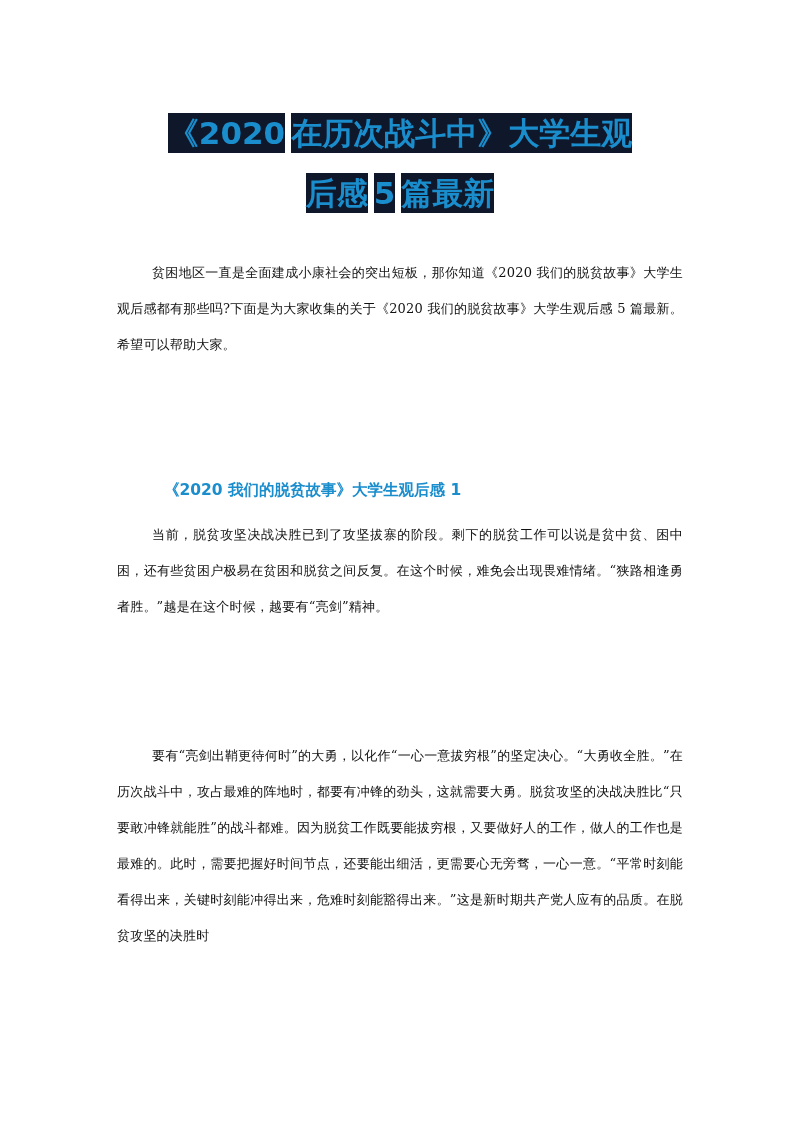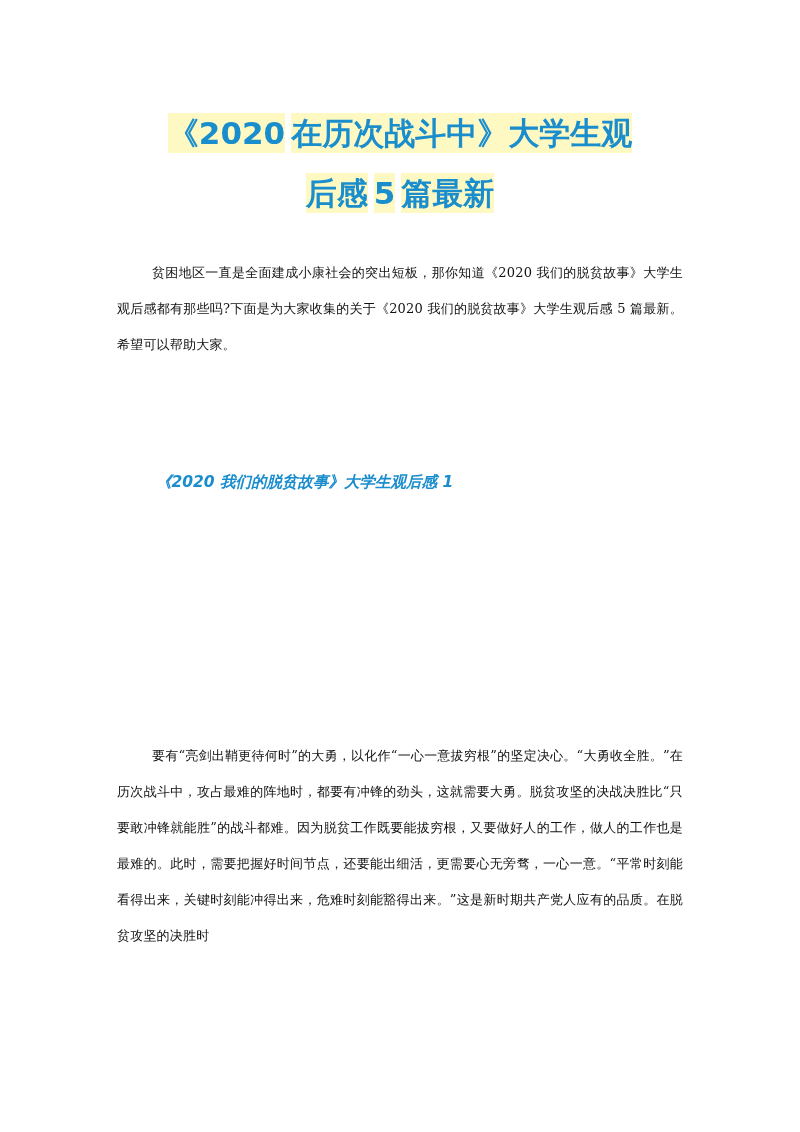--- a/index.html
+++ b/index.html
@@ -29,21 +29,21 @@
       top: 103px;
       text-align: center;
       font-family: "DejaVu Sans", "Liberation Sans", sans-serif;
       font-weight: bold;
       font-size: 31px;
       line-height: 60px;
       color: #1a8dcd;
       margin: 0;
     }
     .title .hl {
-      background: #fef9c3;
+      background: #0f172a;
       padding: 2px 0;
     }
     .title .gap {
       display: inline-block;
       width: 6px;
     }
     .body-text {
       position: absolute;
       left: 117px;
       width: 566px;
@@ -58,37 +58,37 @@
     }
     .subhead {
       position: absolute;
       left: 152px;
       top: 464px;
       font-family: "DejaVu Sans", "Liberation Sans", sans-serif;
       font-weight: bold;
       font-size: 15.5px;
       line-height: 28px;
       color: #1a8dcd;
-      margin: 4px;
-      font-style: italic;
+      margin: 12px;
     }
     #p1 { top: 255px; }
     #p2 { top: 517px; }
     #p3 { top: 738px; }
   </style>
 </head>
 <body>
 
 <div class="page">
 
   <h1 class="title">
     <span class="hl">《2020</span><span class="gap"></span><span class="hl">在历次战斗中》大学生观</span><br>
     <span class="hl">后感</span><span class="gap"></span><span class="hl">5</span><span class="gap"></span><span class="hl">篇最新</span>
   </h1>
 
   <p id="p1" class="body-text indent">贫困地区一直是全面建成小康社会的突出短板，那你知道《2020 我们的脱贫故事》大学生观后感都有那些吗?下面是为大家收集的关于《2020 我们的脱贫故事》大学生观后感 5 篇最新。希望可以帮助大家。</p>
 
   <h2 class="subhead">《2020 我们的脱贫故事》大学生观后感 1</h2>
 
+  <p id="p2" class="body-text indent">当前，脱贫攻坚决战决胜已到了攻坚拔寨的阶段。剩下的脱贫工作可以说是贫中贫、困中困，还有些贫困户极易在贫困和脱贫之间反复。在这个时候，难免会出现畏难情绪。“狭路相逢勇者胜。”越是在这个时候，越要有“亮剑”精神。</p>
 
   <p id="p3" class="body-text indent">要有“亮剑出鞘更待何时”的大勇，以化作“一心一意拔穷根”的坚定决心。“大勇收全胜。”在历次战斗中，攻占最难的阵地时，都要有冲锋的劲头，这就需要大勇。脱贫攻坚的决战决胜比“只要敢冲锋就能胜”的战斗都难。因为脱贫工作既要能拔穷根，又要做好人的工作，做人的工作也是最难的。此时，需要把握好时间节点，还要能出细活，更需要心无旁骛，一心一意。“平常时刻能看得出来，关键时刻能冲得出来，危难时刻能豁得出来。”这是新时期共产党人应有的品质。在脱贫攻坚的决胜时</p>
 
 </div>
 
 </body></html>

